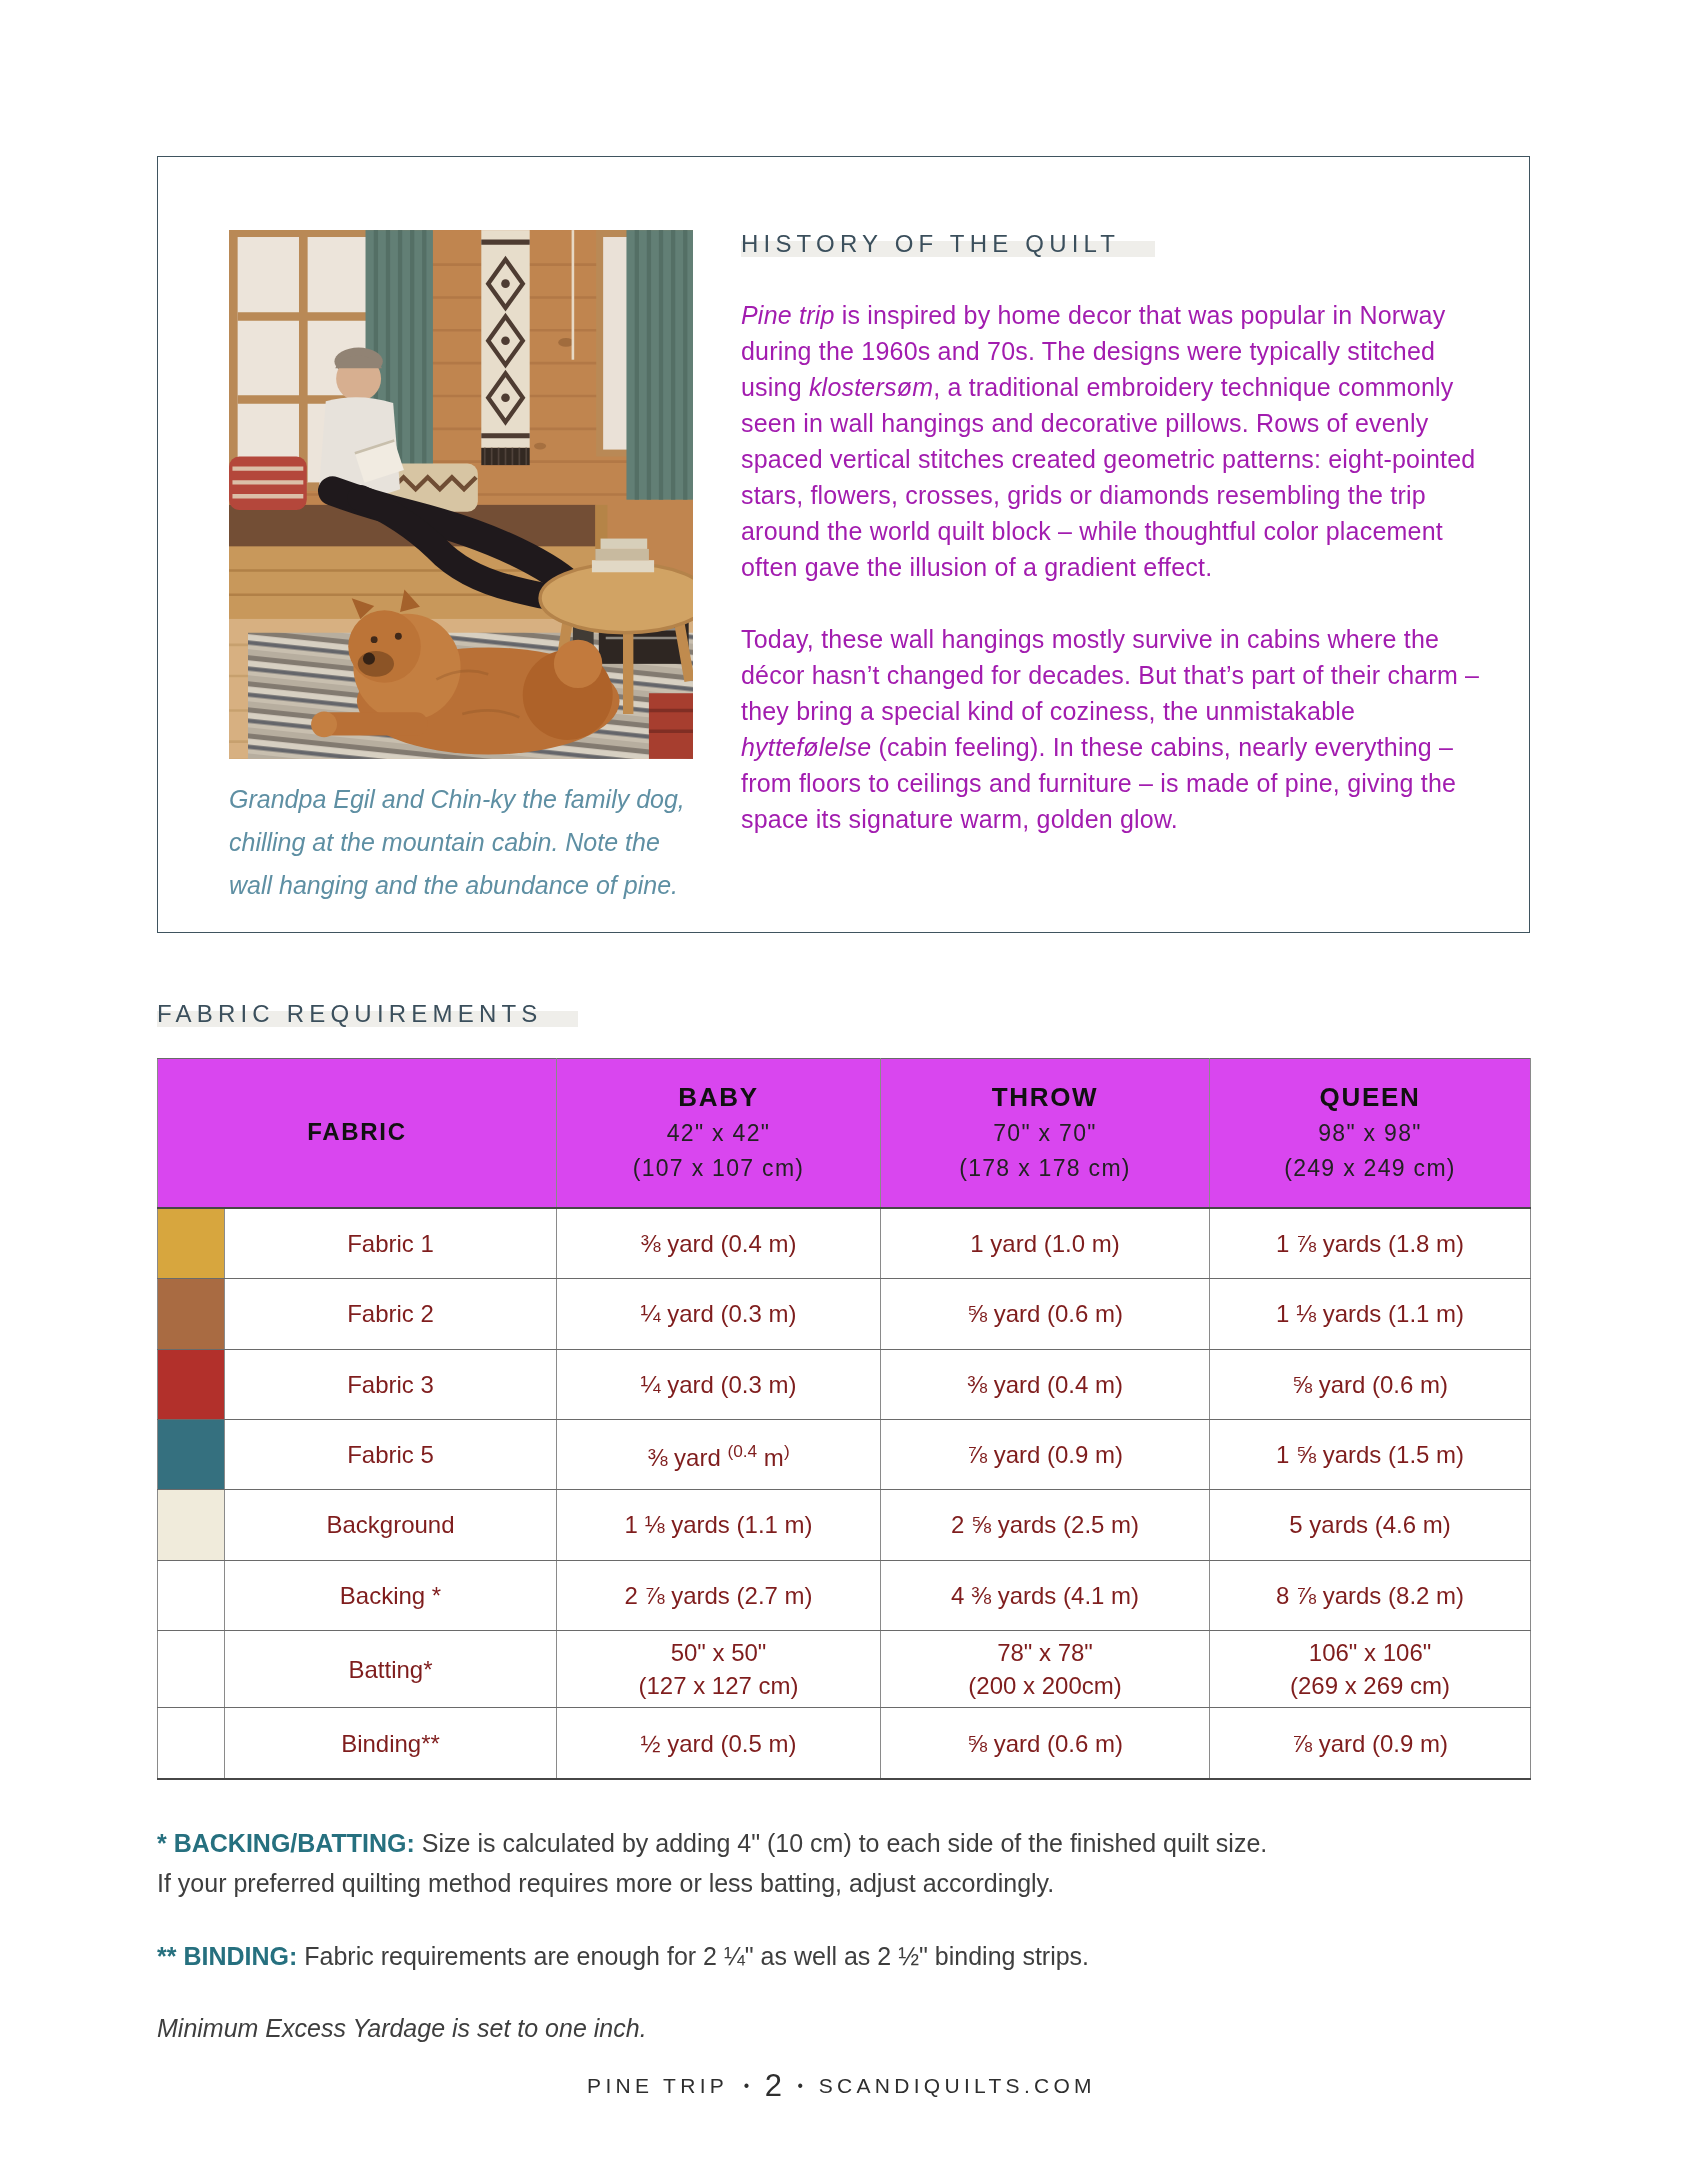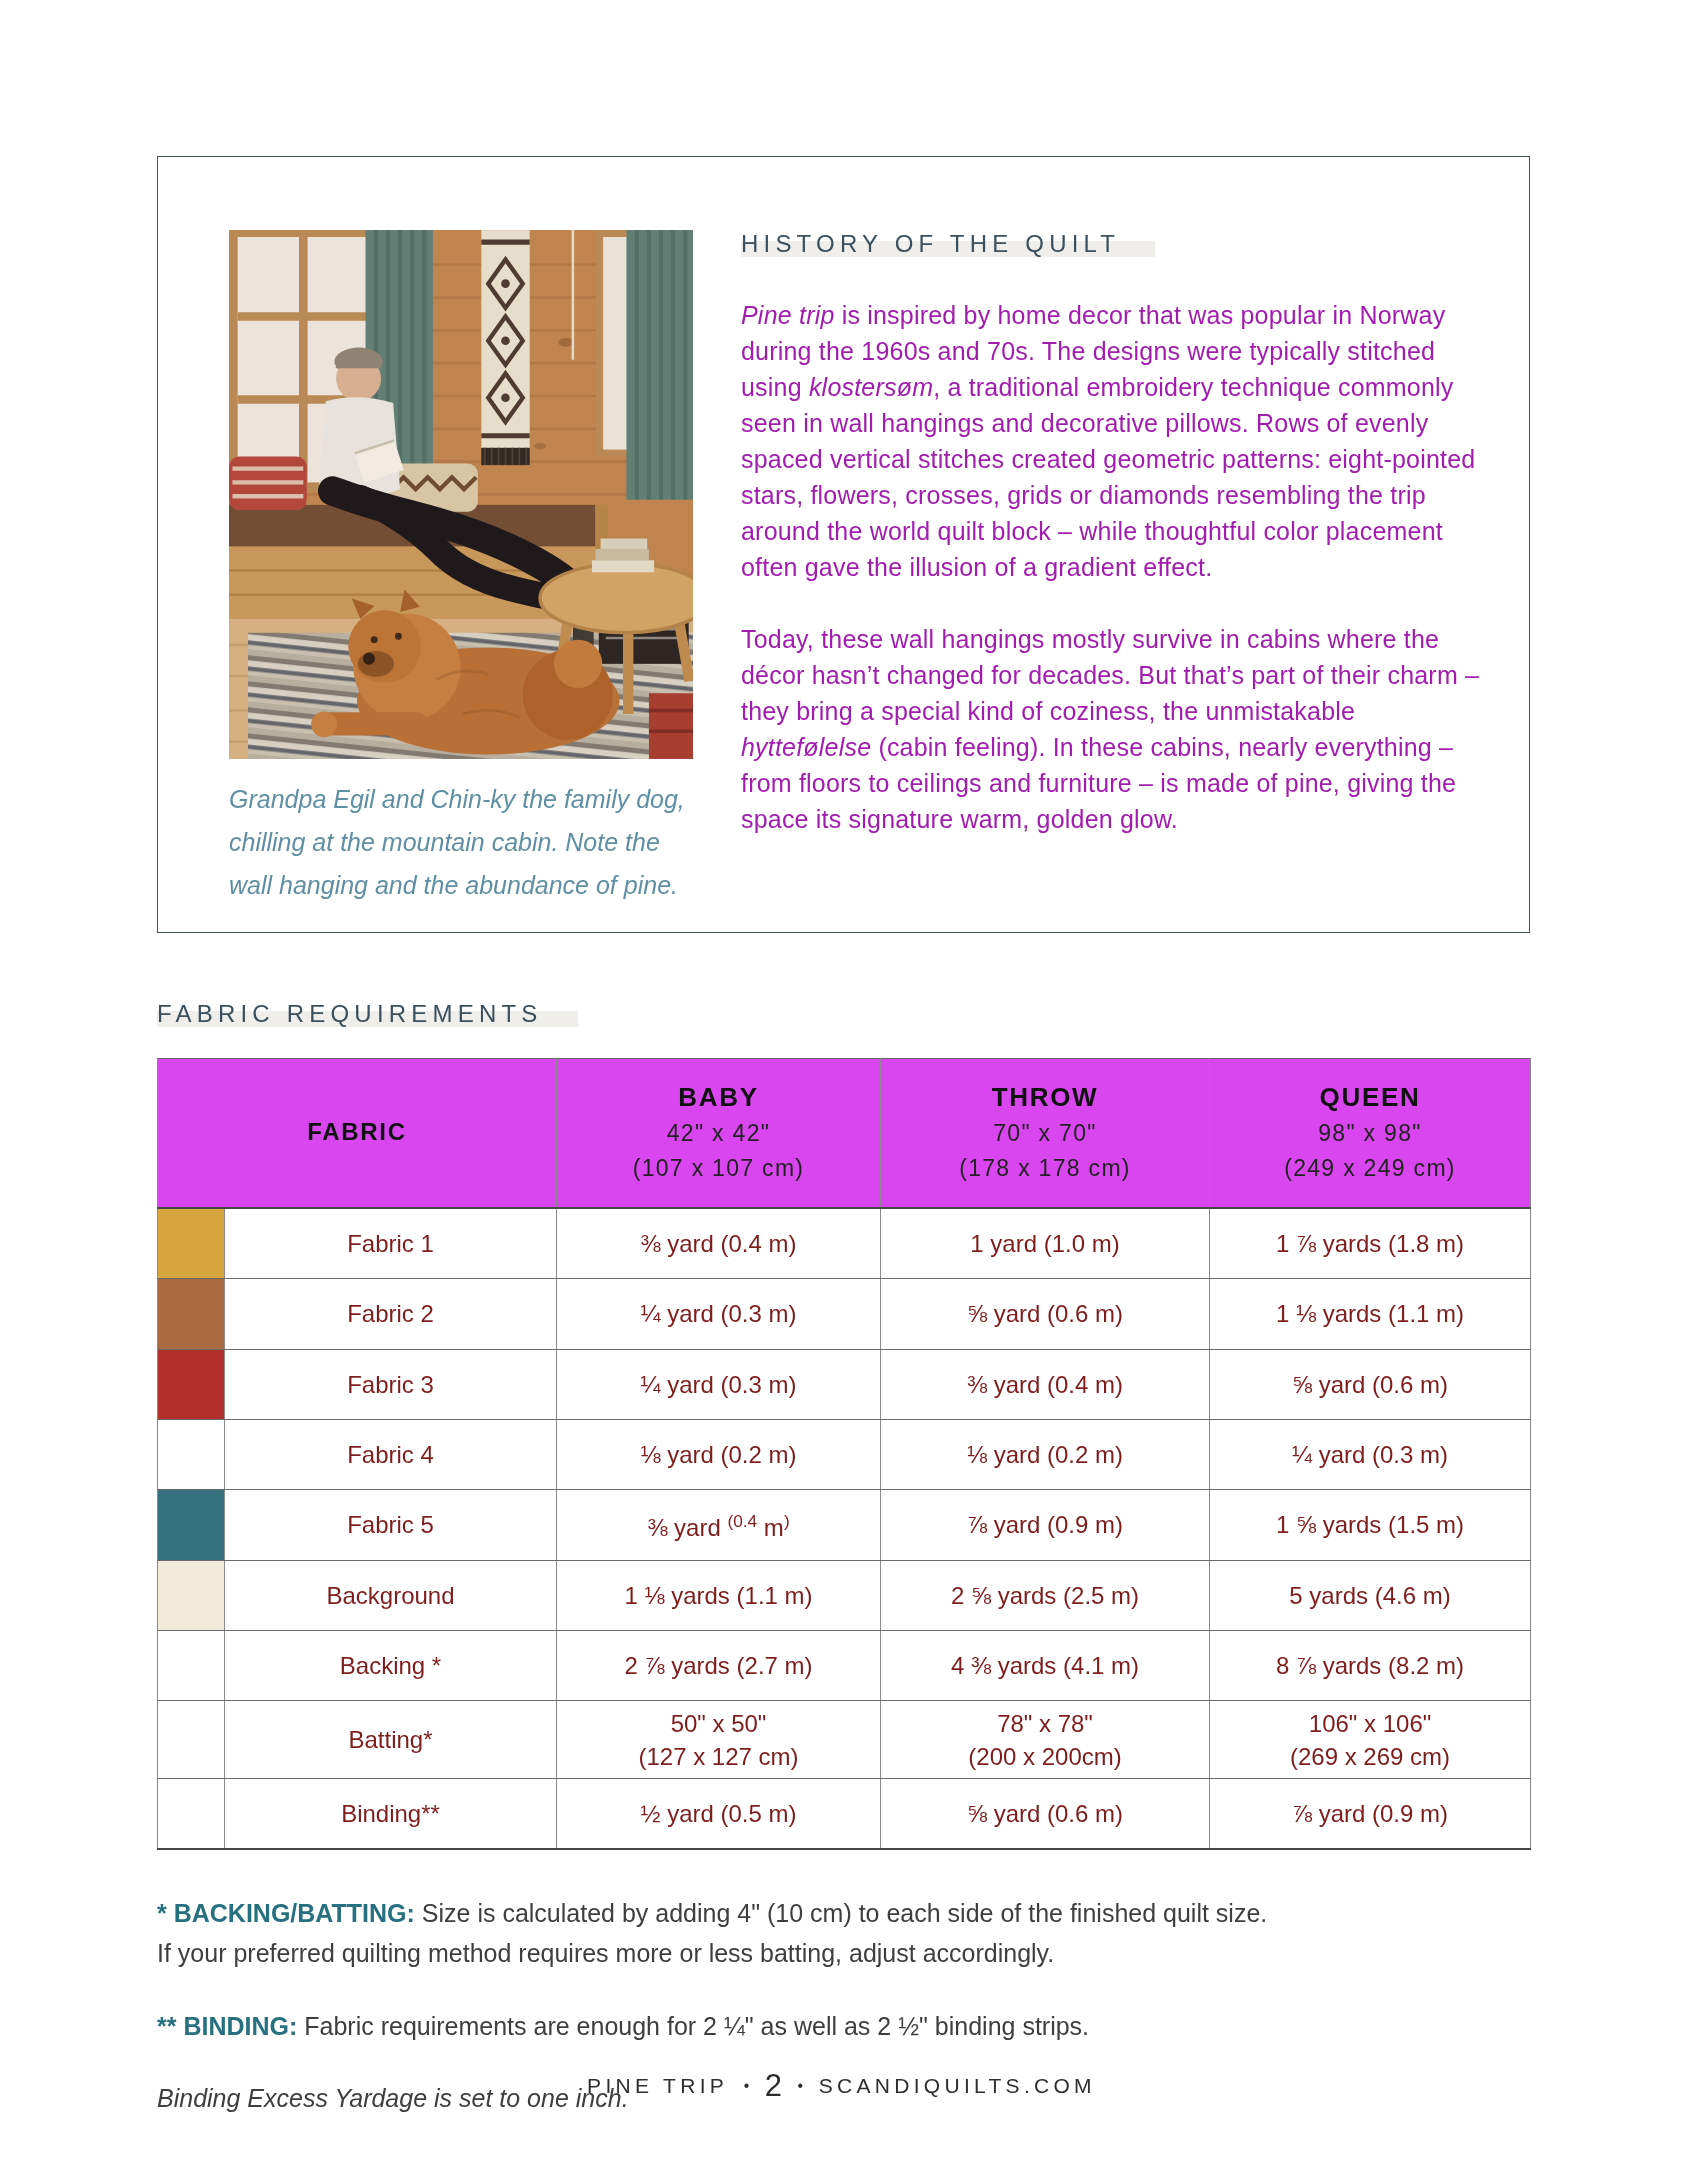--- a/index.html
+++ b/index.html
@@ -275,27 +275,20 @@
     </tr>
 
     <tr>
       <td class="swatch" style="background: rgb(178, 48, 43);"></td>
       <td class="fname">Fabric 3</td>
       <td class="yard">¼ yard (0.3 m)</td>
       <td class="yard">⅜ yard (0.4 m)</td>
       <td class="yard">⅝ yard (0.6 m)</td>
     </tr>
 
-    <tr>
-      <td class="swatch" style="background: rgb(255, 255, 255);"></td>
-      <td class="fname">Fabric 4</td>
-      <td class="yard">⅛ yard (0.2 m)</td>
-      <td class="yard">⅛ yard (0.2 m)</td>
-      <td class="yard">¼ yard (0.3 m)</td>
-    </tr>
 
     <tr>
       <td class="swatch" style="background: rgb(53, 112, 127);"></td>
       <td class="fname">Fabric 5</td>
       <td class="yard"><span>⅜ yard </span><sup>(0.4</sup><span> m</span><sup>)</sup></td>
       <td class="yard">⅞ yard (0.9 m)</td>
       <td class="yard">1 ⅝ yards (1.5 m)</td>
     </tr>
 
     <tr>
@@ -336,21 +329,21 @@
   </table>
 
   <div class="notes">
     <p class="note">
       <span class="note-label">* BACKING/BATTING:</span><span> Size is calculated by adding 4" (10 cm) to each side of the finished quilt size.</span>
       <span class="note-line2">If your preferred quilting method requires more or less batting, adjust accordingly.</span>
     </p>
     <p class="note">
       <span class="note-label">** BINDING:</span><span> Fabric requirements are enough for 2 ¼" as well as 2 ½" binding strips.</span>
     </p>
-    <p class="yardage-note">Binding Excess Yardage is set to one inch.</p>
+    <p class="yardage-note">Minimum Excess Yardage is set to one inch.</p>
   </div>
 </div>
 
 <div class="footer">
   <span>PINE TRIP</span>
   <span class="dot">•</span>
   <span class="num">2</span>
   <span class="dot">•</span>
   <span>SCANDIQUILTS.COM</span>
 </div>

